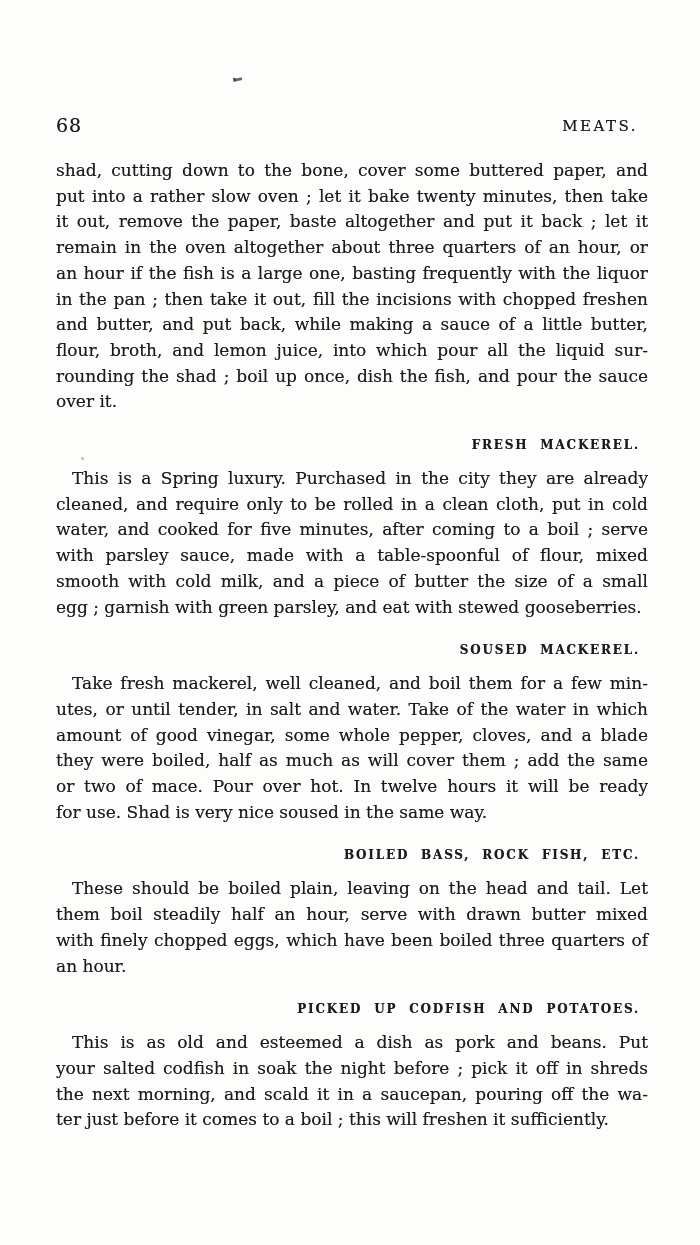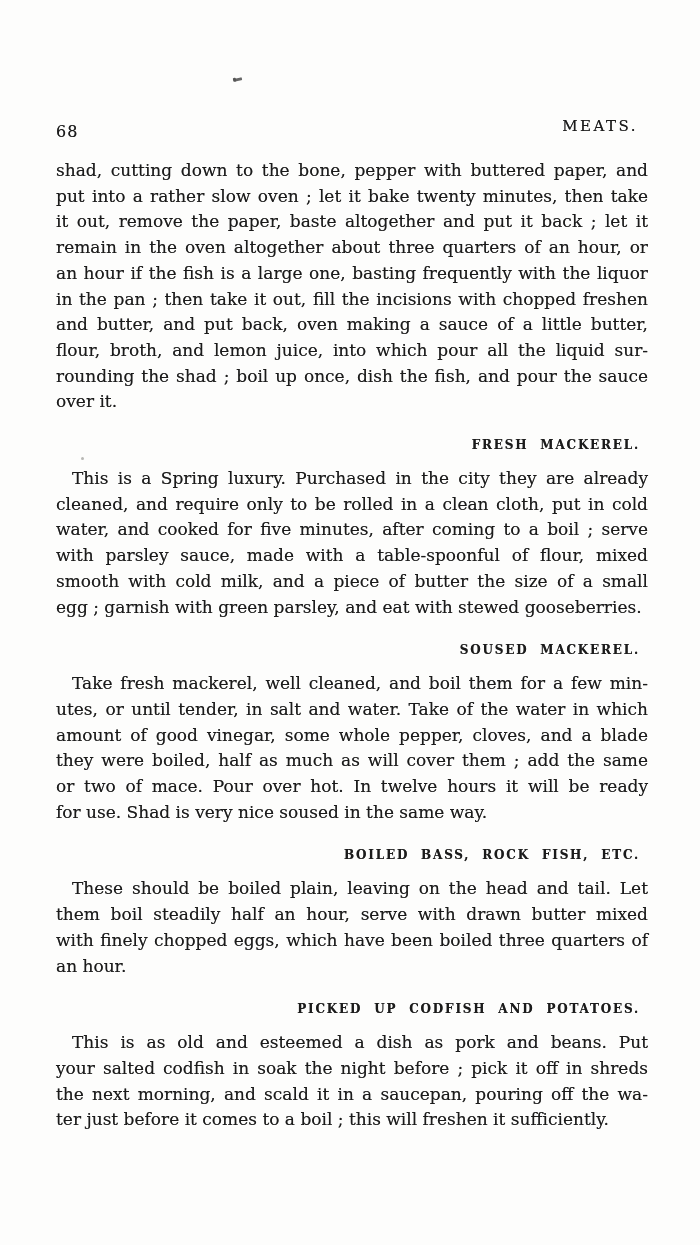--- a/index.html
+++ b/index.html
@@ -15,24 +15,23 @@
     background: #fdfdfc;
     color: #1b1b1b;
   }
   .page-header {
     position: absolute;
     top: 112px; left: 56px; right: 52px;
     height: 28px;
   }
   .page-number {
     position: absolute; left: 0; top: 0;
-    font-size: 16px; line-height: 26px;
+    font-size: 19px; line-height: 26px;
     letter-spacing: 1px;
     text-shadow: 0 0 0.5px rgba(25,25,25,0.65);
-    margin-top: 7px;
   }
   .running-title {
     position: absolute; left: 0; right: 0; top: 4px;
     text-align: right;
     transform: translateX(-10px);
     font-size: 15px; line-height: 20px;
     letter-spacing: 2.5px; word-spacing: 3px;
     text-shadow: 0 0 0.5px rgba(25,25,25,0.65);
   }
   .page-body {
@@ -93,27 +92,27 @@
   <span class="artifact dash"></span>
   <span class="artifact dot"></span>
 
   <header class="page-header">
     <span class="page-number">68</span>
     <span class="running-title">MEATS.</span>
   </header>
 
   <main class="page-body">
       <p class="paragraph">
-        <span class="line">shad, cutting down to the bone, pepper with buttered paper, and</span>
+        <span class="line">shad, cutting down to the bone, cover some buttered paper, and</span>
         <span class="line">put into a rather slow oven ; let it bake twenty minutes, then take</span>
         <span class="line">it out, remove the paper, baste altogether and put it back ; let it</span>
         <span class="line">remain in the oven altogether about three quarters of an hour, or</span>
         <span class="line">an hour if the fish is a large one, basting frequently with the liquor</span>
         <span class="line">in the pan ; then take it out, fill the incisions with chopped freshen</span>
-        <span class="line">and butter, and put back, oven making a sauce of a little butter,</span>
+        <span class="line">and butter, and put back, while making a sauce of a little butter,</span>
         <span class="line">flour, broth, and lemon juice, into which pour all the liquid sur-</span>
         <span class="line">rounding the shad ; boil up once, dish the fish, and pour the sauce</span>
         <span class="line last">over it.</span>
       </p>
       <h2 class="section-heading">FRESH MACKEREL.</h2>
       <p class="paragraph indent">
         <span class="line">This is a Spring luxury. Purchased in the city they are already</span>
         <span class="line">cleaned, and require only to be rolled in a clean cloth, put in cold</span>
         <span class="line">water, and cooked for five minutes, after coming to a boil ; serve</span>
         <span class="line">with parsley sauce, made with a table-spoonful of flour, mixed</span>

